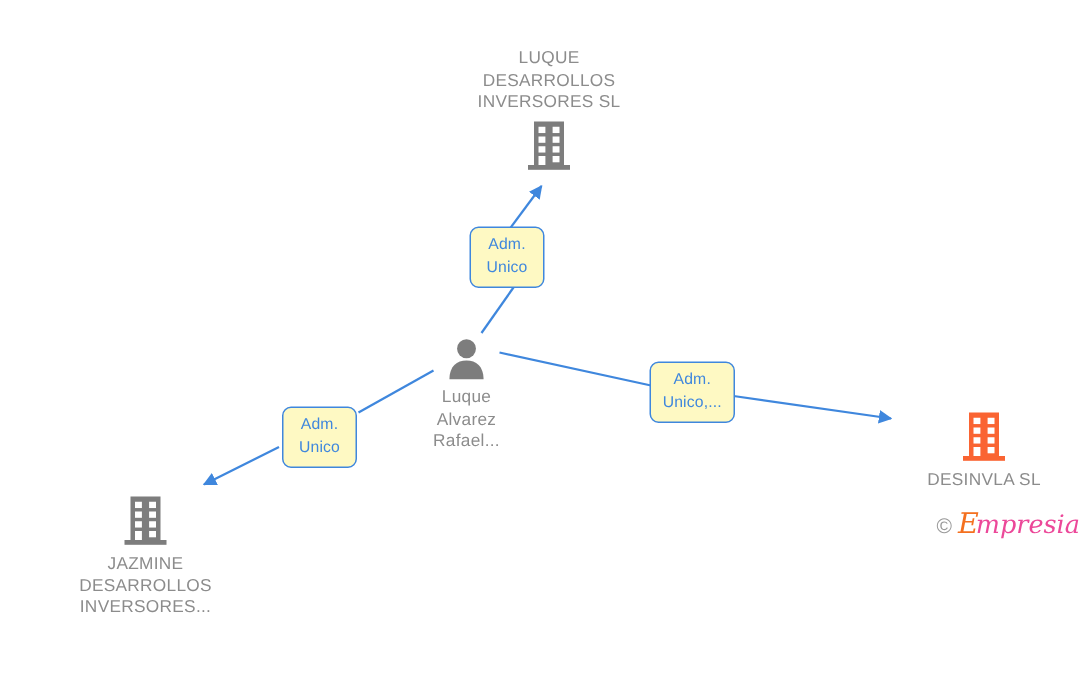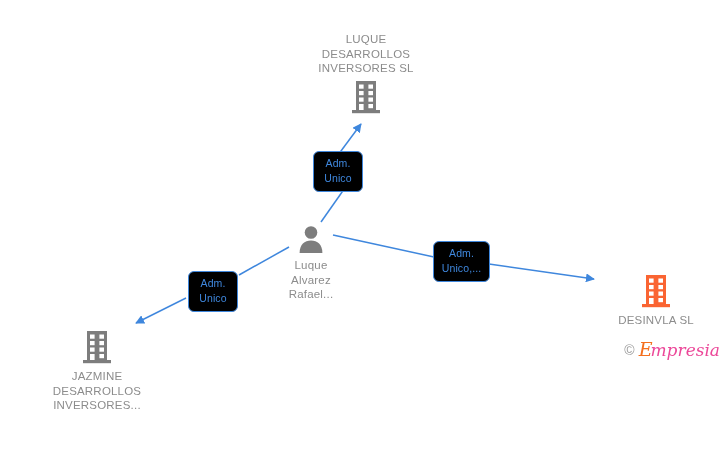--- a/index.html
+++ b/index.html
@@ -59,21 +59,21 @@
   .person {
     display: block;
   }
 
   
   .rel-label {
     position: absolute;
     box-sizing: border-box;
     border: 1.4px solid #3f87dd;
     border-radius: 6px;
-    background: #000000;
+    background: #fef9c3;
     color: #3f87dd;
     font-size: 10.5px;
     line-height: 15px;
     text-align: center;
     padding: 4px 7px 5px 7px;
     white-space: pre-line;
     letter-spacing: 0.1px;
   }
 
   

